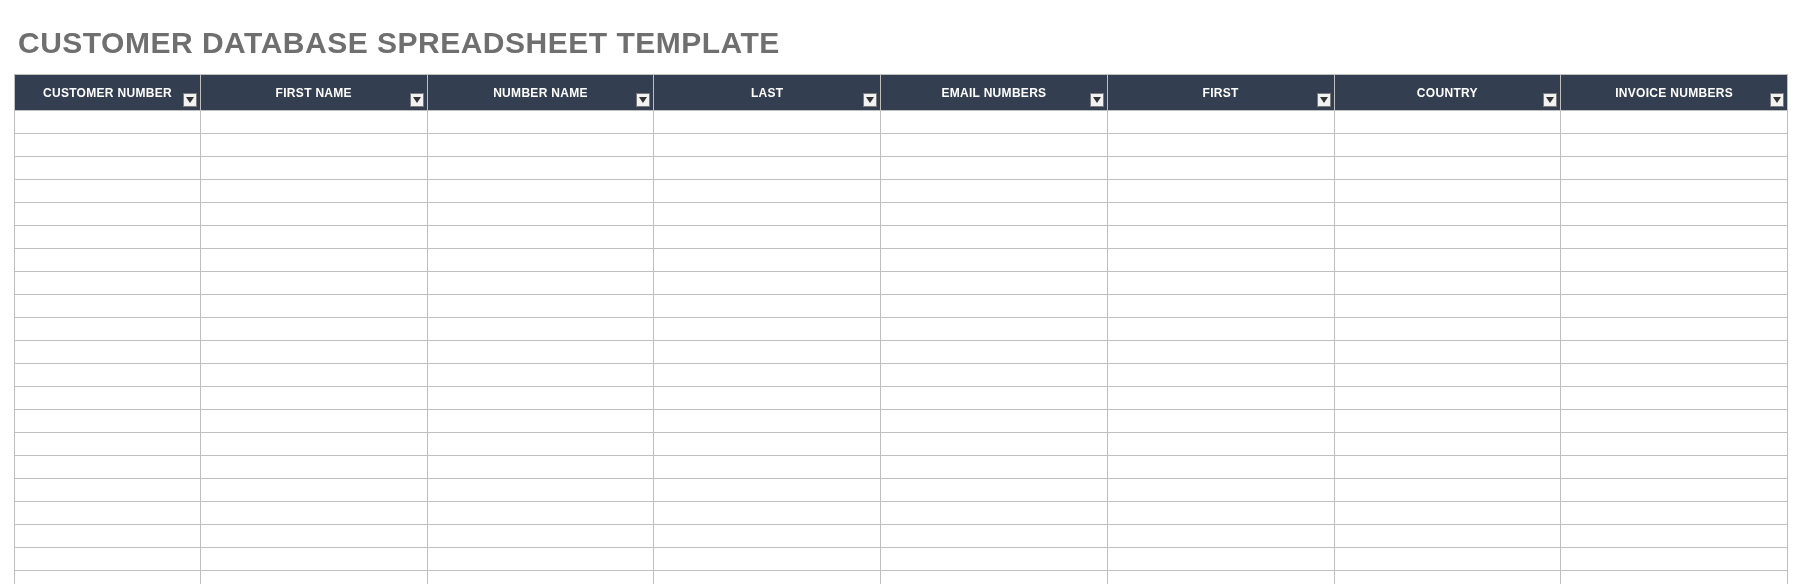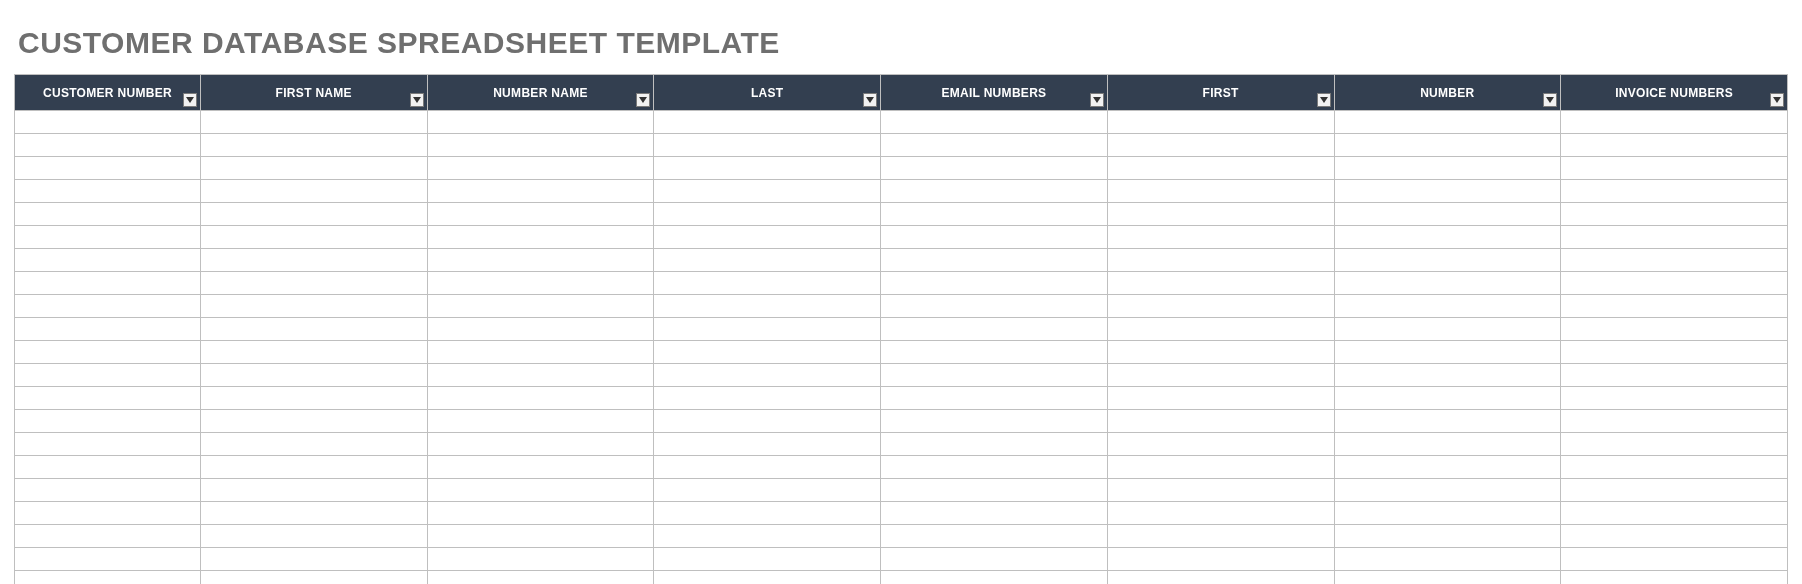--- a/index.html
+++ b/index.html
@@ -97,21 +97,21 @@
         <th><span>EMAIL NUMBERS</span><div class="filter-btn">
             <svg width="8" height="6" viewBox="0 0 8 6">
               <polygon points="0,0 8,0 4,6" fill="#333"></polygon>
             </svg>
           </div></th>
         <th><span>FIRST</span><div class="filter-btn">
             <svg width="8" height="6" viewBox="0 0 8 6">
               <polygon points="0,0 8,0 4,6" fill="#333"></polygon>
             </svg>
           </div></th>
-        <th><span>NUMBER</span><div class="filter-btn">
+        <th><span>COUNTRY</span><div class="filter-btn">
             <svg width="8" height="6" viewBox="0 0 8 6">
               <polygon points="0,0 8,0 4,6" fill="#333"></polygon>
             </svg>
           </div></th>
         <th><span>INVOICE NUMBERS</span><div class="filter-btn">
             <svg width="8" height="6" viewBox="0 0 8 6">
               <polygon points="0,0 8,0 4,6" fill="#333"></polygon>
             </svg>
           </div></th>
       </tr>

